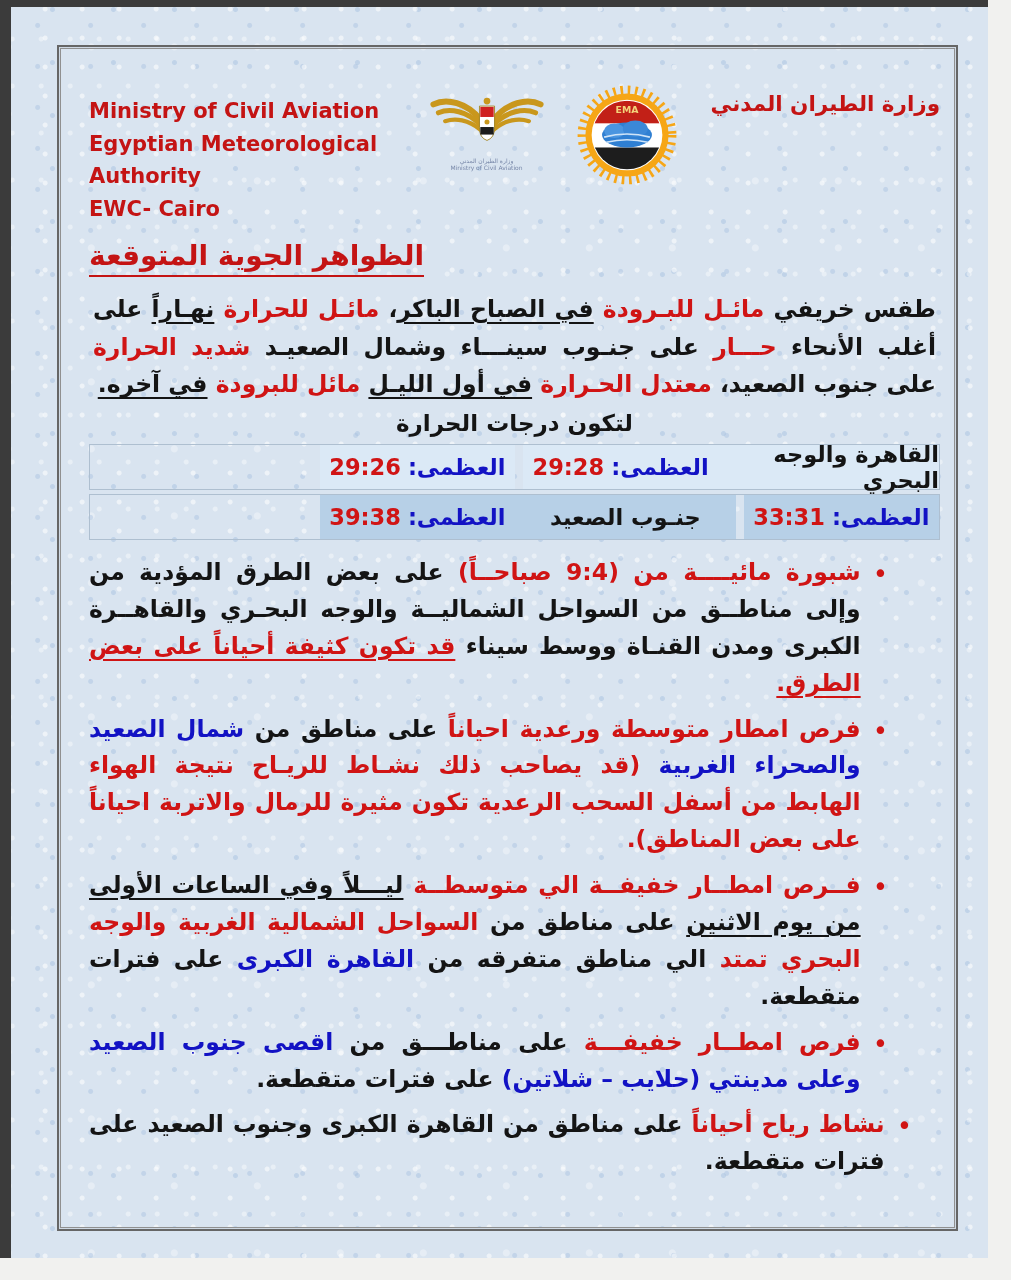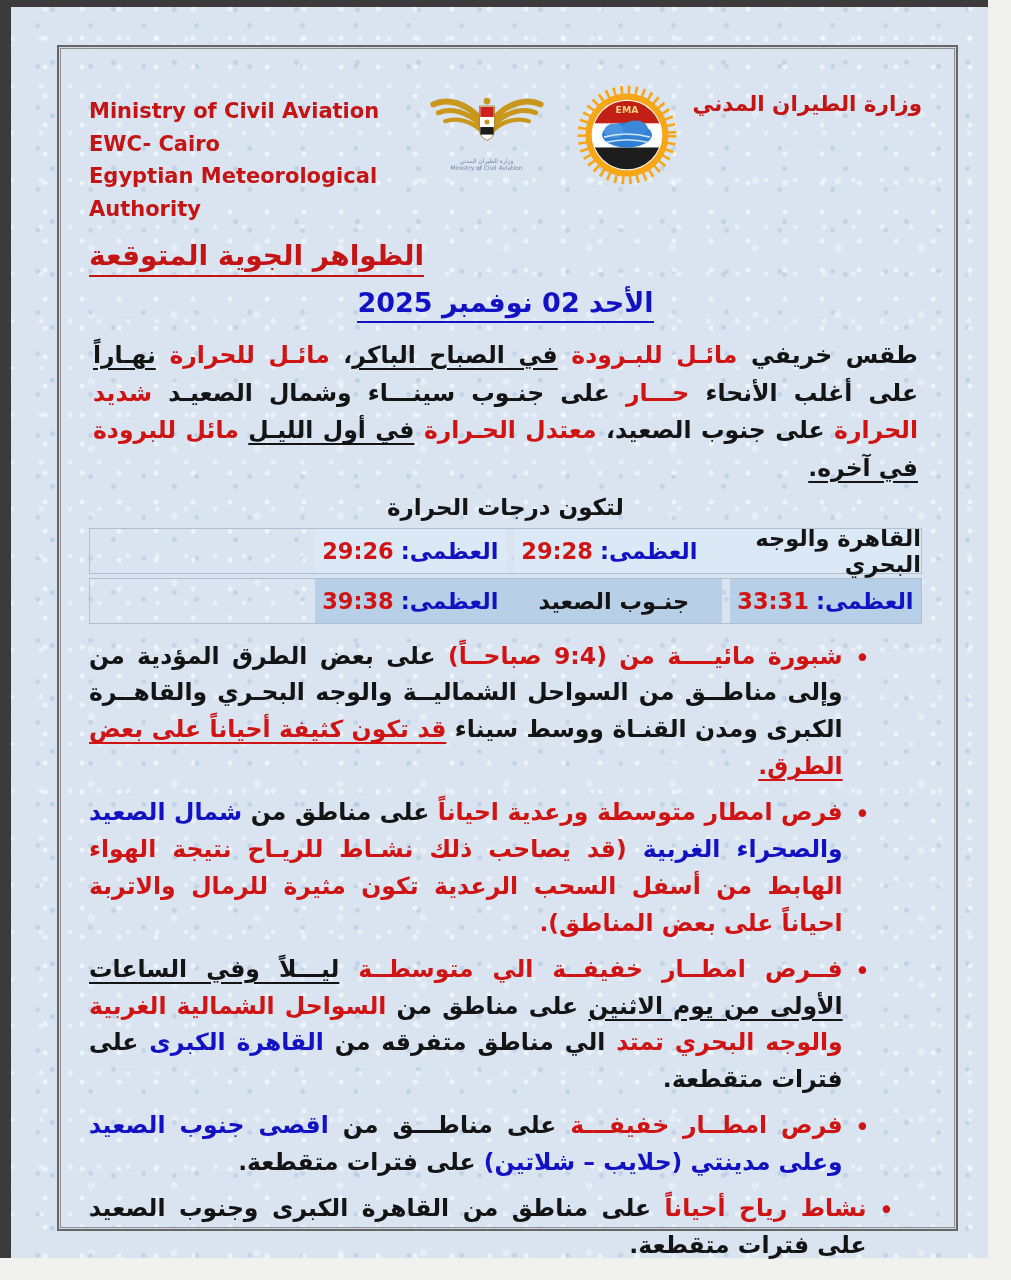--- a/index.html
+++ b/index.html
@@ -23,21 +23,21 @@
   .edge-left{position:absolute;left:0;top:0;width:11px;height:100%;background:#3b3b3b;}
   .edge-top{position:absolute;left:0;top:0;width:100%;height:7px;background:#3b3b3b;}
   .edge-right{position:absolute;right:0;top:0;width:23px;height:100%;background:#f1f1ef;}
   .edge-bottom{position:absolute;left:0;bottom:0;width:100%;height:22px;background:#f1f1ef;}
 
   .document{
     position:absolute;left:57px;top:45px;width:901px;height:1186px;
     border:2px solid #666;
     box-shadow:inset 0 0 0 1px #cfd9e4, inset 0 0 0 2px #909090;
     box-sizing:border-box;
-    padding:30px 34px 0 30px;
+    padding:30px 16px 0 30px;
   }
 
   
   .header{display:flex;direction:ltr;align-items:flex-start;}
   .hdr-en{width:335px;color:#c41414;font-weight:700;font-size:21px;line-height:1.55;padding-top:18px;}
   .logo-ministry{width:125px;text-align:center;padding-top:14px;}
   .logo-ema{width:112px;padding-top:6px;margin-left:26px;}
   .hdr-ar{flex:1;direction:rtl;text-align:right;color:#c41414;font-weight:700;font-size:21.5px;line-height:1.62;padding-top:10px;}
   .ministry-caption{font-size:6px;line-height:1.2;color:#7787a8;filter:blur(.4px);}
 
@@ -96,22 +96,22 @@
 <div class="edge-left"></div>
 <div class="edge-top"></div>
 <div class="edge-right"></div>
 <div class="edge-bottom"></div>
 
 <div class="document">
 
   <div class="header">
     <div class="hdr-en">
       <div>Ministry of Civil Aviation</div>
+      <div>Egyptian Meteorological Authority</div>
       <div>EWC- Cairo</div>
-      <div>Egyptian Meteorological Authority</div>
     </div>
 
     <div class="logo-ministry">
       <svg width="118" height="62" viewBox="0 0 140 74">
         <g stroke="#c9971c" stroke-linecap="round" fill="none">
 
           <path d="M62,34 C46,14 22,8 6,16" stroke-width="7"></path>
           <path d="M62,40 C46,24 26,20 12,26" stroke-width="6"></path>
           <path d="M62,46 C48,34 32,32 20,36" stroke-width="5"></path>
 
@@ -153,23 +153,20 @@
     </div>
 
     <div class="hdr-ar">
       <div>وزارة الطيران المدني</div>
     </div>
   </div>
 
   <div class="title-line">
     <span class="doc-title">الظواهر الجوية المتوقعة</span>
   </div>
-  <div class="date-line">
-    <span class="doc-date">الأحد 02 نوفمبر 2025</span>
-  </div>
 
   <div class="intro"><span style="color: rgb(20, 20, 20);">طقس خريفي </span><span style="color: rgb(208, 20, 20);">مائـل للبـرودة </span><span style="color: rgb(20, 20, 20); text-decoration: underline; text-underline-offset: 5px;">في الصباح الباكر</span><span style="color: rgb(20, 20, 20);">، </span><span style="color: rgb(208, 20, 20);">مائـل للحرارة </span><span style="color: rgb(20, 20, 20); text-decoration: underline; text-underline-offset: 5px;">نهـاراً</span><span style="color: rgb(20, 20, 20);"> على أغلب الأنحاء </span><span style="color: rgb(208, 20, 20);">حـــار </span><span style="color: rgb(20, 20, 20);">على جنـوب سينـــاء وشمال الصعيـد </span><span style="color: rgb(208, 20, 20);">شديد الحرارة </span><span style="color: rgb(20, 20, 20);">على جنوب الصعيد، </span><span style="color: rgb(208, 20, 20);">معتدل الحـرارة </span><span style="color: rgb(20, 20, 20); text-decoration: underline; text-underline-offset: 5px;">في أول الليـل</span><span style="color: rgb(20, 20, 20);"> </span><span style="color: rgb(208, 20, 20);">مائل للبرودة </span><span style="color: rgb(20, 20, 20); text-decoration: underline; text-underline-offset: 5px;">في آخره.</span></div>
 
   <div class="table-caption">لتكون درجات الحرارة</div>
 
   <div class="temp-table">
     <div class="temp-row r1">
       <div class="cell region">القاهرة والوجه البحري</div>
       <div class="cell value">
         <span class="max-label">العظمى:</span>

